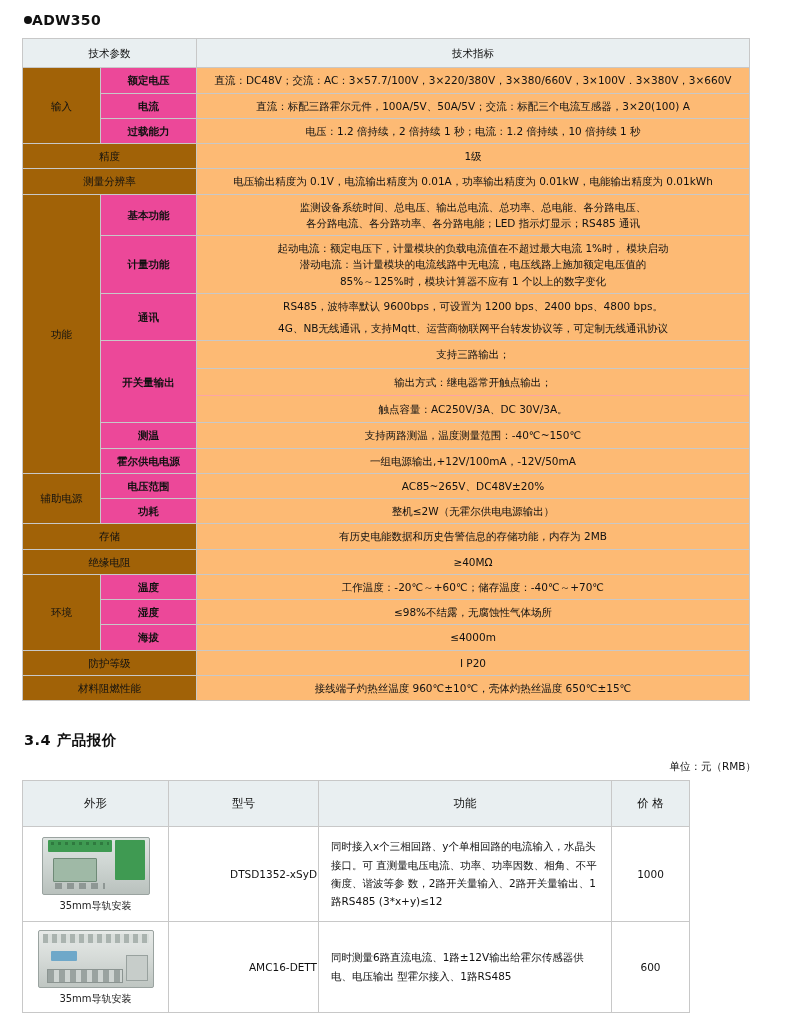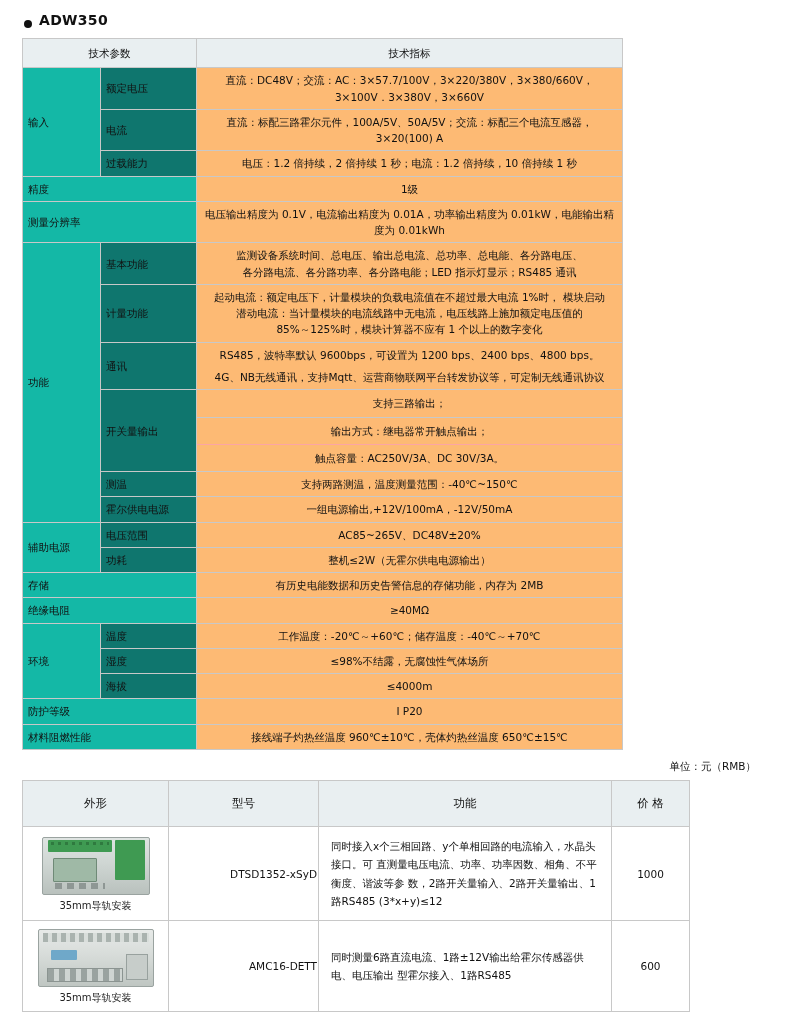--- a/index.html
+++ b/index.html
@@ -18,62 +18,63 @@
     overflow: hidden;
   }
 
   .page {
     padding: 10px 22px 0 22px;
   }
 
   
   .model-title {
     display: flex;
-    align-items: flex-end;
-    gap: 7px;
+    align-items: center;
     font-size: 14px;
     font-weight: bold;
     margin: 2px 0 10px 2px;
     letter-spacing: 0.3px;
   }
   .bullet-dot {
     width: 8px;
     height: 8px;
     background: #111;
     border-radius: 50%;
     display: inline-block;
   }
 
   
   table.spec {
-    width: 601px;
+    width: 728px;
     border-collapse: collapse;
     table-layout: fixed;
   }
   table.spec td {
     border: 1px solid #c8c8c8;
     padding: 4px 5px;
     line-height: 1.55;
     vertical-align: middle;
     font-size: 10.5px;
   }
   .hdr {
     background: #e9eff1;
     text-align: center;
     font-weight: normal;
     padding: 6px 5px !important;
   }
   .lbl {
-    background: #14b8a6;
-    text-align: left;
+    background: #a16207;
+    text-align: center;
     width: 78px;
   }
   .lbl2 {
-    background: #0f766e;
+    background: #ec4899;
+    text-align: center;
     width: 96px;
+    font-weight: bold;
   }
   .val {
     text-align: center;
     background: #fdba74;
   }
   .val .ln { display: block; }
 
   
   .sec-head {
     font-size: 14.5px;
@@ -369,20 +370,21 @@
       </tr>
       <tr>
         <td class="lbl" colspan="2">材料阻燃性能</td>
         <td class="val">
             <span class="ln">接线端子灼热丝温度 960℃±10℃，壳体灼热丝温度 650℃±15℃</span>
           </td>
       </tr>
     </tbody>
   </table>
 
+  <div class="sec-head">3.4  产品报价</div>
   <div class="unit-note">单位：元（RMB）</div>
 
   <table class="price">
     <colgroup>
       <col style="width:146px">
         <col style="width:150px">
         <col>
         <col style="width:78px">
     </colgroup>
     <thead>

